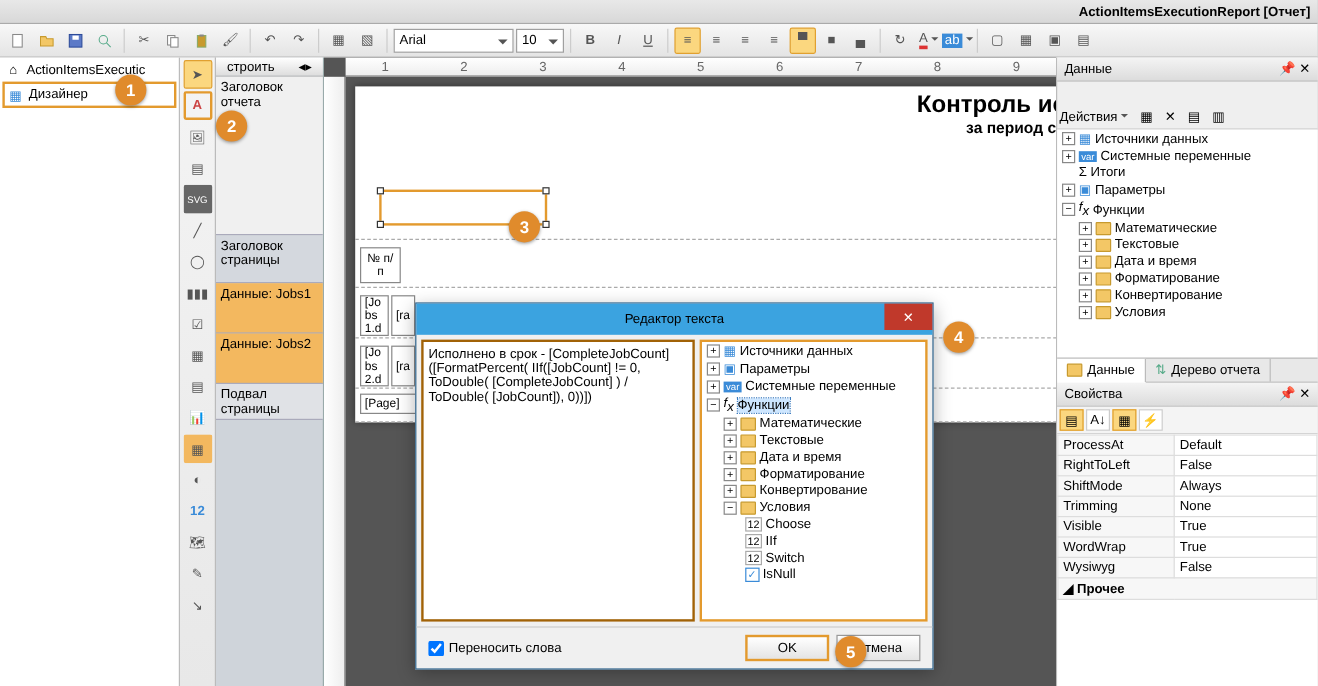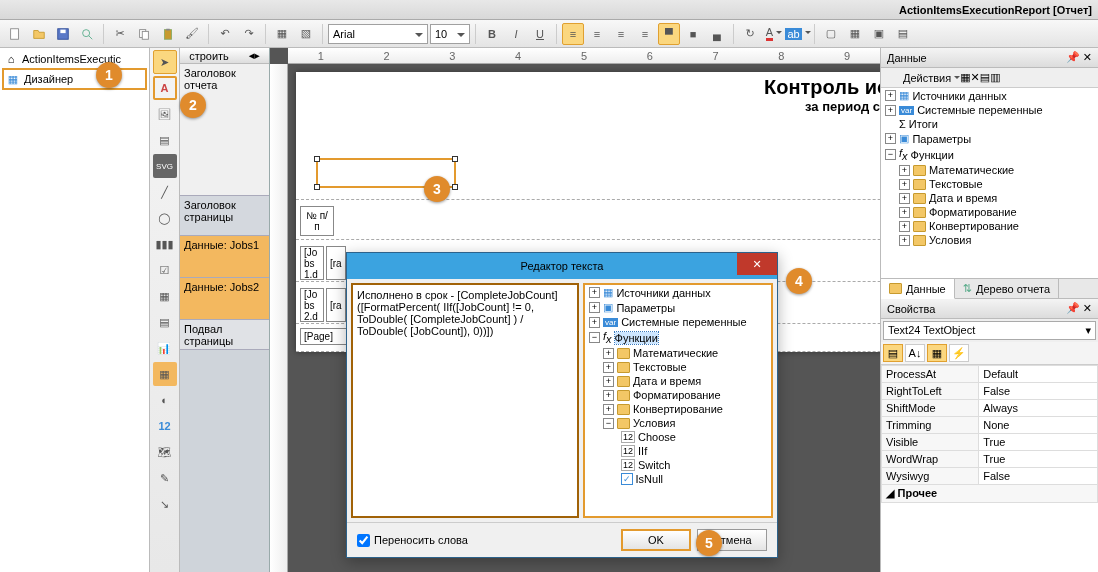--- a/index.html
+++ b/index.html
@@ -288,21 +288,21 @@
       <div class="cell" style="width:50px;">[Page]</div>
     </div>
   </div>
 </div>
 
 <div class="right-col">
   <div class="panel-title">
     <span>Данные</span>
     <span>📌 ✕</span>
   </div>
-  <div style="padding:3px 22px;border-bottom:1px solid #ccc;display:flex;align-items:center;gap:0;">
+  <div style="padding:3px 2px;border-bottom:1px solid #ccc;display:flex;align-items:center;gap:10px;margin-top:20px;">
     <span class="dd">Действия</span>
     <span>▦</span>
     <span>✕</span>
     <span>▤</span>
     <span>▥</span>
   </div>
   <div class="panel-body" style="height:190px;">
     <div class="tree-row">
         <span class="tw">+</span>
         <span style="color:#3a8bd8">▦</span>
@@ -365,24 +365,20 @@
       </div>
     <div class="tab">
         <span style="color:#5a8">⇅</span>
         <span>Дерево отчета</span>
       </div>
   </div>
 
   <div class="panel-title">
     <span>Свойства</span>
     <span>📌 ✕</span>
-  </div>
-  <div style="border:1px solid #aaa;margin:2px;background:#fff;padding:2px 4px;display:flex;justify-content:space-between;">
-     <span>Text24  TextObject</span>
-      <span>▾</span>
   </div>
   <div class="prop-toolbar">
     <div class="pb active">▤</div>
     <div class="pb">A↓</div>
     <div class="pb active">▦</div>
     <div class="pb">⚡</div>
   </div>
   <div class="panel-body" style="flex:1;">
     <table class="prop-grid">
       <tbody>

